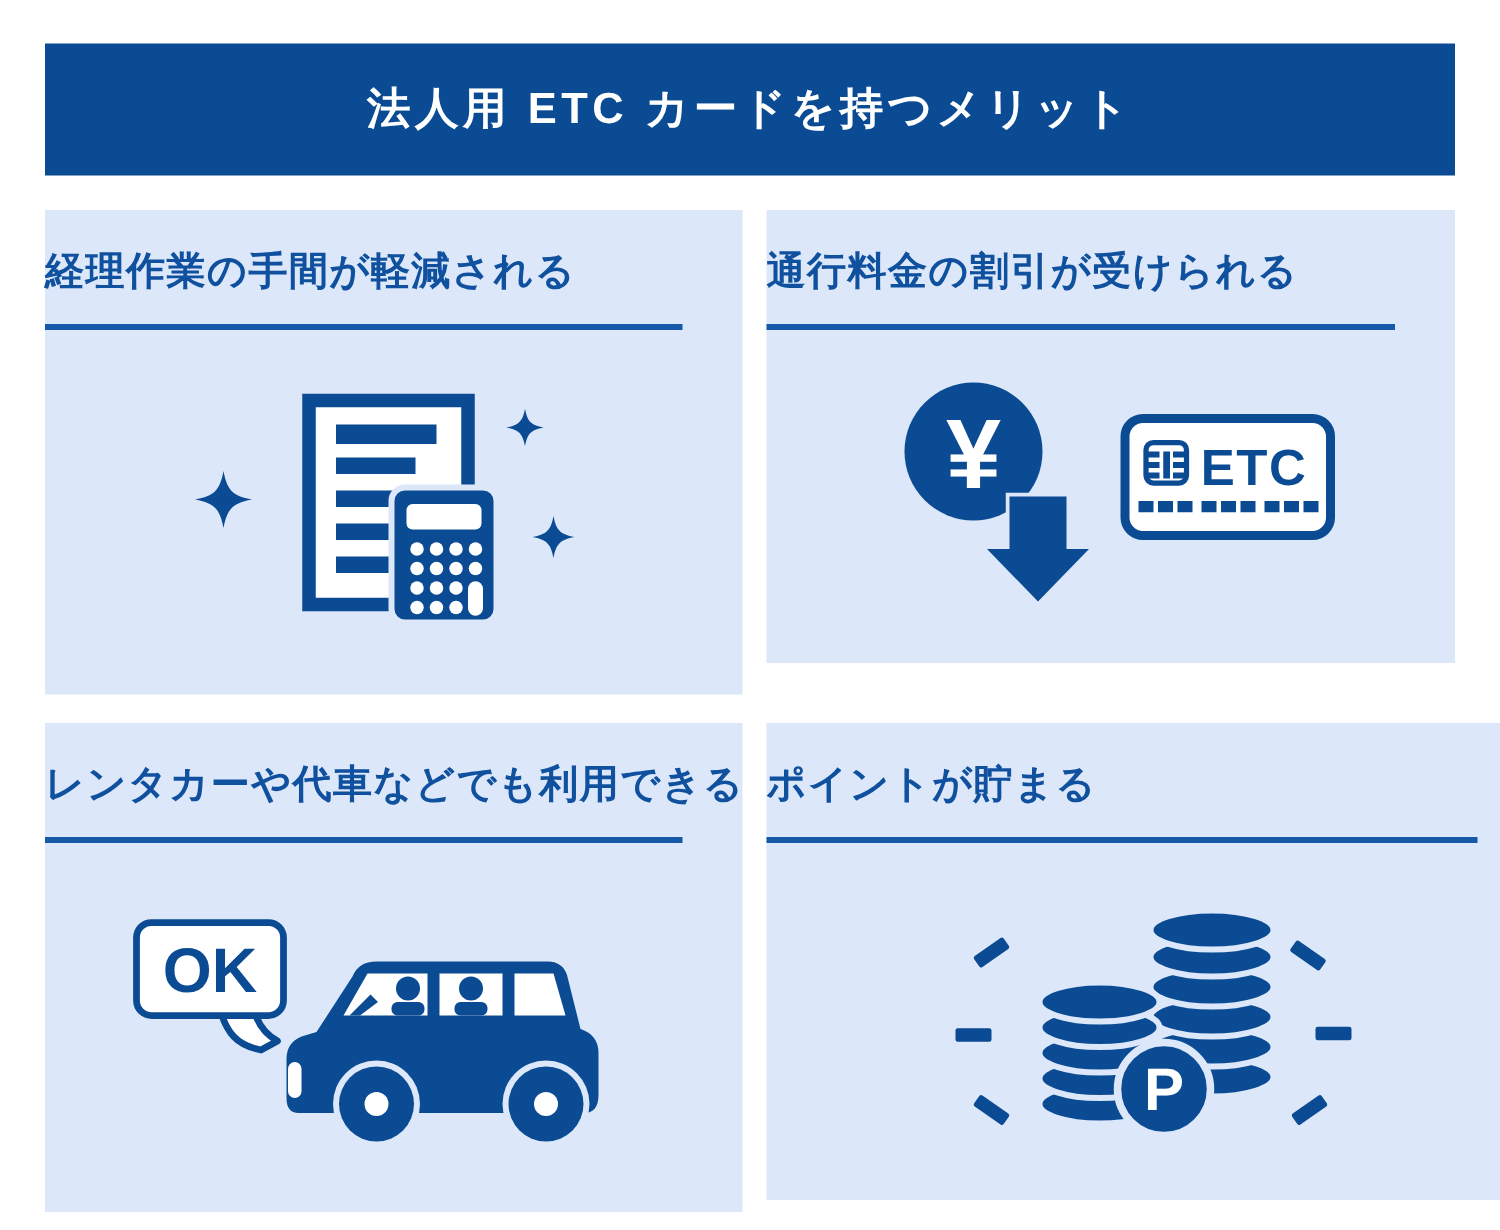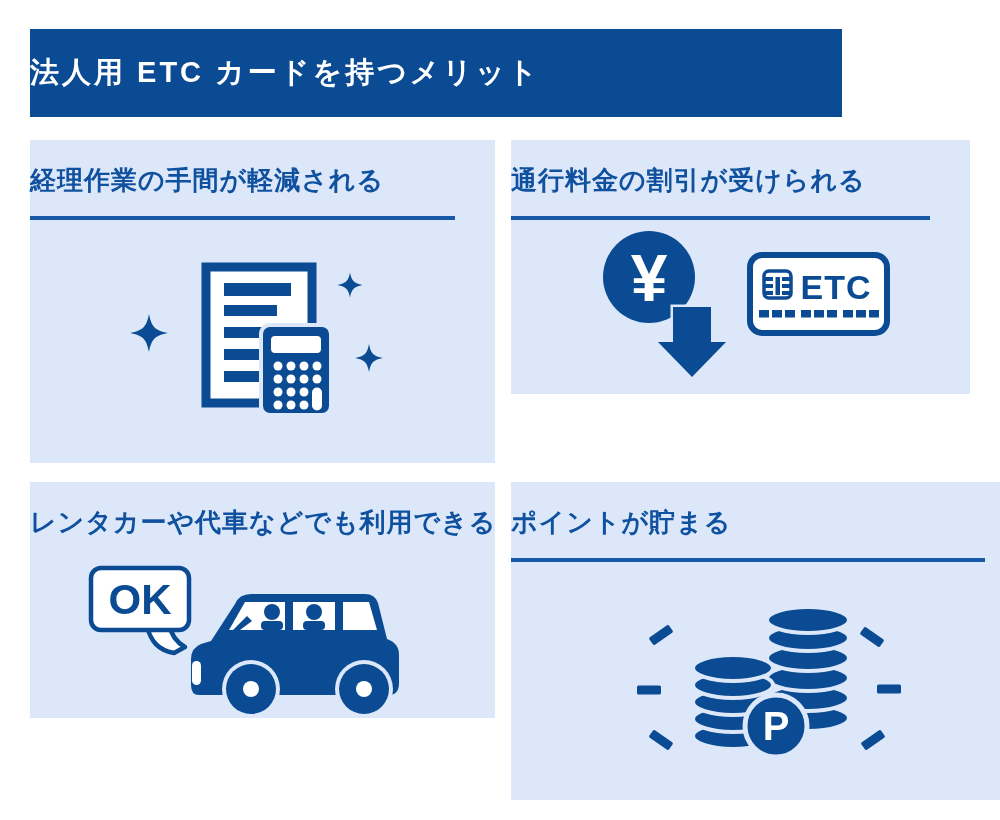--- a/index.html
+++ b/index.html
@@ -7,33 +7,33 @@
     --panel:#dce7fa;
     --title:#0f519e;
     --divider:#1659a8;
     --white:#ffffff;
   }
   *{margin:0;padding:0;box-sizing:border-box;}
   html,body{width:1000px;height:820px;background:#ffffff;
     font-family:"Liberation Sans","DejaVu Sans",sans-serif;}
   .stage{position:relative;width:1000px;height:820px;background:#ffffff;overflow:hidden;}
   .banner{
-    position:absolute;left:30px;top:29px;width:812px;height:88px;
-    background:var(--blue);display:flex;align-items:center;
+    position:absolute;left:30px;top:29px;width:940px;height:88px;
+    background:var(--blue);display:flex;align-items:center;justify-content:center;
   }
   .banner h1{
     color:var(--white);font-size:29px;font-weight:bold;letter-spacing:3px;white-space:nowrap;
   }
   .panel{
     position:absolute;background:var(--panel);
     display:flex;flex-direction:column;align-items:flex-start;
   }
   .p1{left:30px;top:140px;width:465px;height:323px;}
-  .p2{left:511px;top:140px;width:459px;height:254px;}
-  .p3{left:30px;top:482px;width:465px;height:236px;}
+  .p2{left:511px;top:140px;width:459px;height:302px;}
+  .p3{left:30px;top:482px;width:465px;height:326px;}
   .p4{left:511px;top:482px;width:514px;height:318px;}
   .panel-title{
     margin-top:25px;font-size:26px;font-weight:bold;color:var(--title);
     letter-spacing:1px;line-height:1.2;text-align:center;white-space:nowrap;
   }
   .divider{
     margin-top:20px;height:4px;width:calc(100% - 40px);
     background:var(--divider);
   }
   .icon-area{flex:1;width:100%;display:flex;align-items:center;justify-content:center;}

